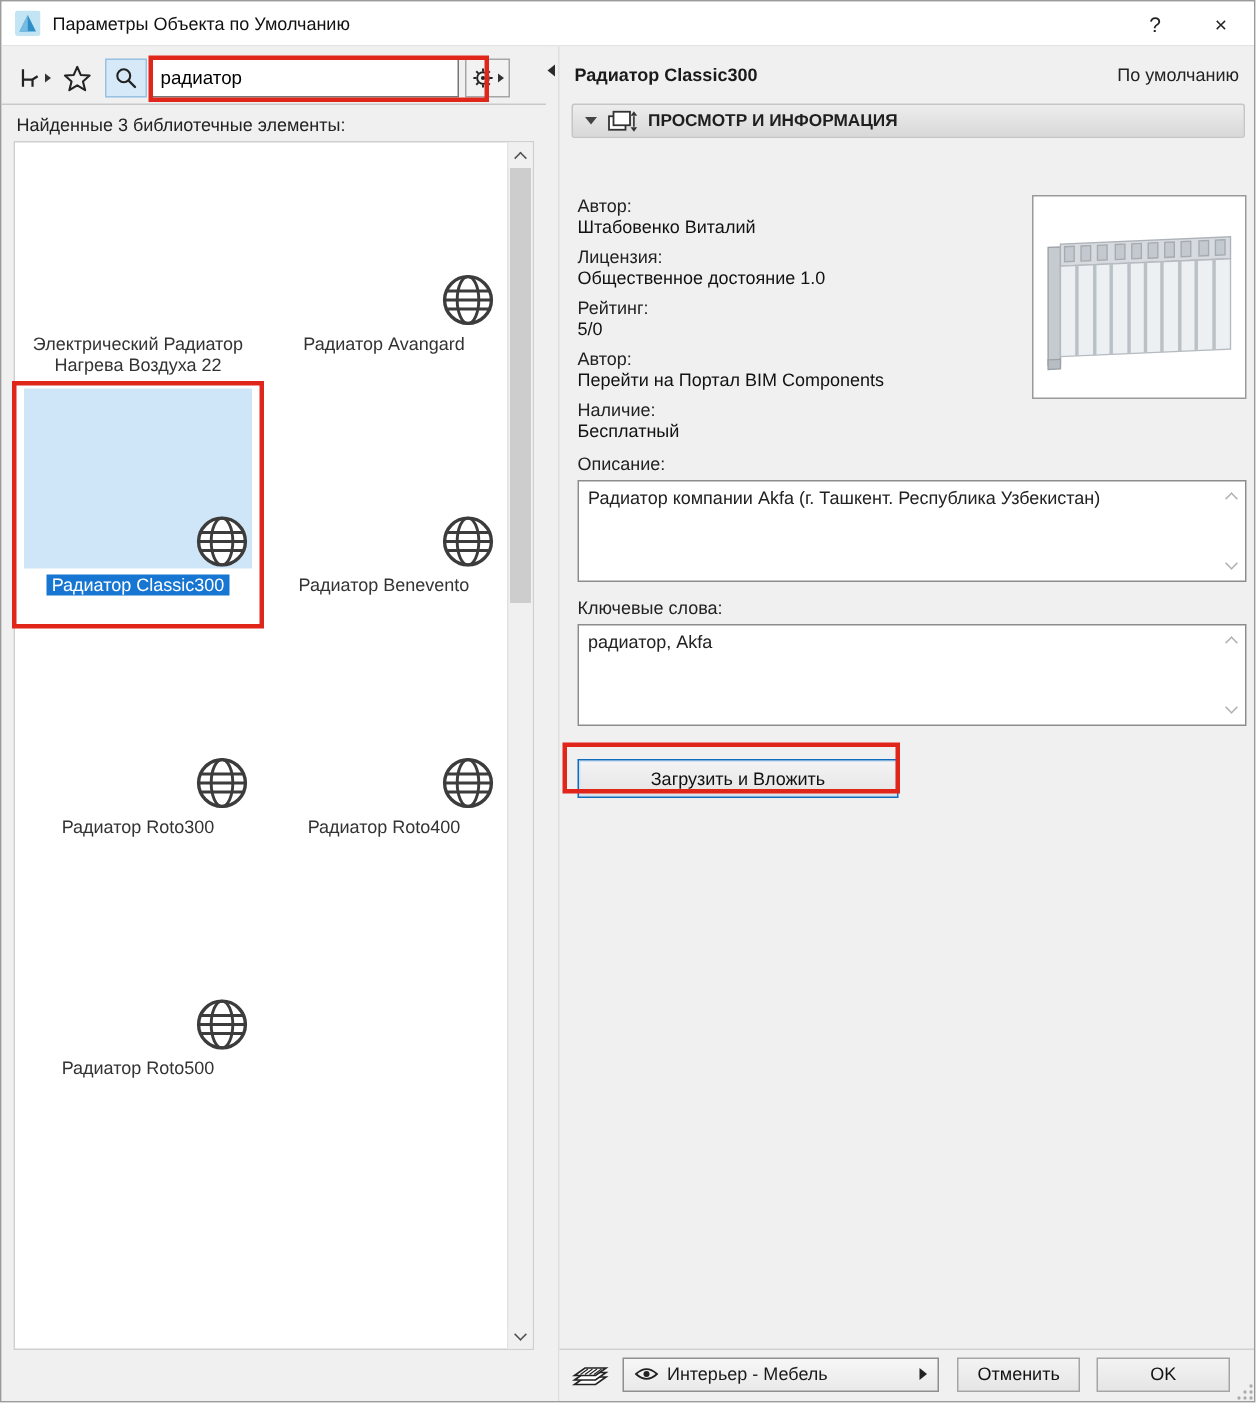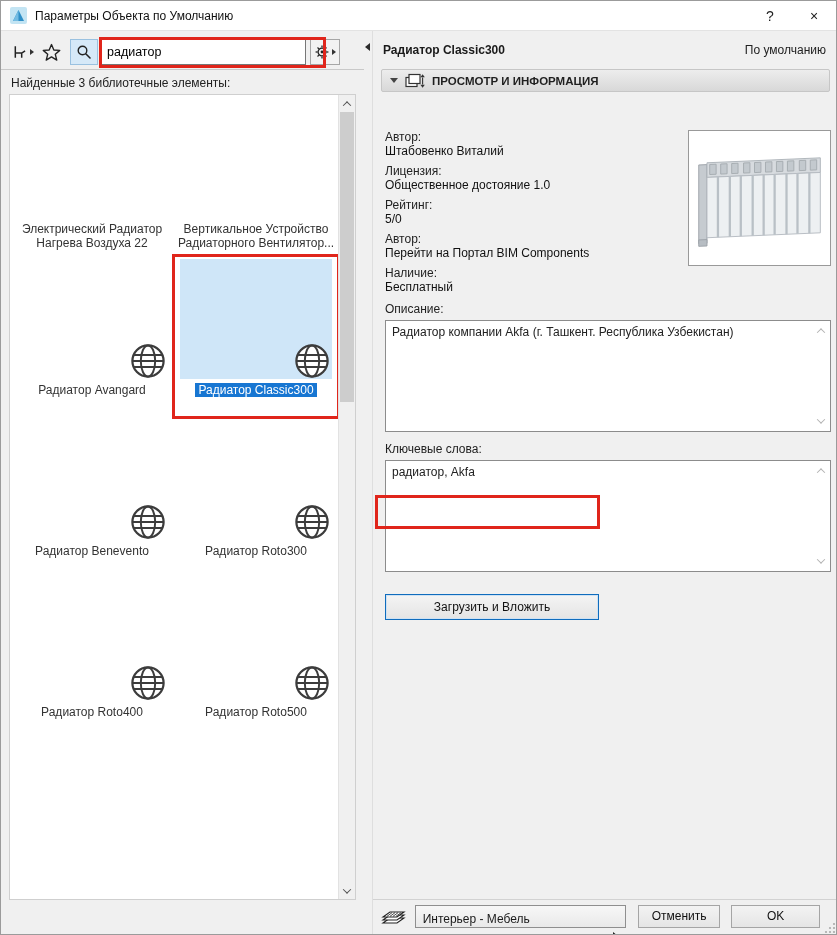--- a/index.html
+++ b/index.html
@@ -82,37 +82,37 @@
   .info-rows { width:300px; }
   .info-row { display:flex; margin-bottom:6px;flex-direction:column; }
   .info-row .il { width:102px; color:#222; }
   .info-row .iv { color:#111; }
   .preview-box { position:absolute; right:1px; top:0; width:143px; height:136px;
                  background:#fff; border:1px solid #999; display:flex; align-items:center;
                  justify-content:center; }
   .preview-box svg { width:128px; height:106px; }
 
   .field-label { margin:8px 0 4px 12px; color:#222; }
-  .text-box { position:relative; margin:0 7px 0 12px; height:112px; background:#fff;
+  .text-box { position:relative; margin:0 7px 0 12px; height:68px; background:#fff;
               border:1px solid #8c8c8c; padding:4px 22px 4px 6px; color:#222; }
   .text-box .chev-top { position:absolute; right:6px; top:7px; }
   .text-box .chev-bot { position:absolute; right:6px; bottom:7px; }
 
   .load-btn { display:block; margin:22px 0 0 12px; width:214px; height:26px;
               background:linear-gradient(#f4f4f4,#e4e4e4); border:1px solid #0f6cbd;
               box-shadow:inset 0 0 0 1px #cfe2f3; font-family:inherit; font-size:12px; color:#111; }
 
   
   .bottom-bar { position:absolute; left:0; bottom:0; width:100%; height:37px;
                 border-top:1px solid #d2d2d2; background:#f0f0f0;
                 display:flex; align-items:center; padding:0 18px 4px 6px; }
   .layers-icon-box { width:30px; display:flex; justify-content:center; }
-  .layer-dropdown { margin-left:6px; width:214px; height:23px; display:flex; 
+  .layer-dropdown { margin-left:6px; width:214px; height:23px; display:flex; align-items:center;
                     gap:6px; padding:0 7px; background:linear-gradient(#f7f7f7,#e9e9e9);
-                    border:1px solid #8f8f8f;flex-direction:column; }
+                    border:1px solid #8f8f8f; }
   .layer-dropdown .dd-arrow { margin-left:auto; width:0; height:0; border-left:5px solid #222;
                     border-top:4px solid transparent; border-bottom:4px solid transparent; }
   .dlg-btn { height:23px; background:linear-gradient(#f3f3f3,#e5e5e5); border:1px solid #a5a5a5;
              font-family:inherit; font-size:12px; color:#111; }
   .cancel-btn { margin-left:12px; width:83px; }
   .ok-btn { margin-left:11px; width:90px; }
   .resize-grip { position:absolute; right:2px; bottom:2px; }
 
   
   .ann { position:absolute; border:3px solid #e0251b; pointer-events:none; z-index:50; }
@@ -186,33 +186,20 @@
 
       
 
       
 
       
     </div>
     <div class="lib-label"><span class="label-text">Электрический Радиатор Нагрева Воздуха 22</span></div>
   </div>
 
-  <div class="lib-item type-box no-globe">
-    <div class="thumb">
-
-      
-
-      
-
-      
-
-      
-    </div>
-    <div class="lib-label"><span class="label-text">Вертикальное Устройство Радиаторного Вентилятор...</span></div>
-  </div>
 
 
   <div class="lib-item type-doc">
     <div class="thumb">
 
       <svg class="globe" viewBox="0 0 24 24">
         <circle cx="12" cy="12" r="10.4" fill="#fff" stroke="#3c3c3c" stroke-width="1.5"></circle>
         <ellipse cx="12" cy="12" rx="4.8" ry="10.4" fill="none" stroke="#3c3c3c" stroke-width="1.3"></ellipse>
         <line x1="2.4" y1="8" x2="21.6" y2="8" stroke="#3c3c3c" stroke-width="1.3"></line>
         <line x1="1.6" y1="12" x2="22.4" y2="12" stroke="#3c3c3c" stroke-width="1.3"></line>

